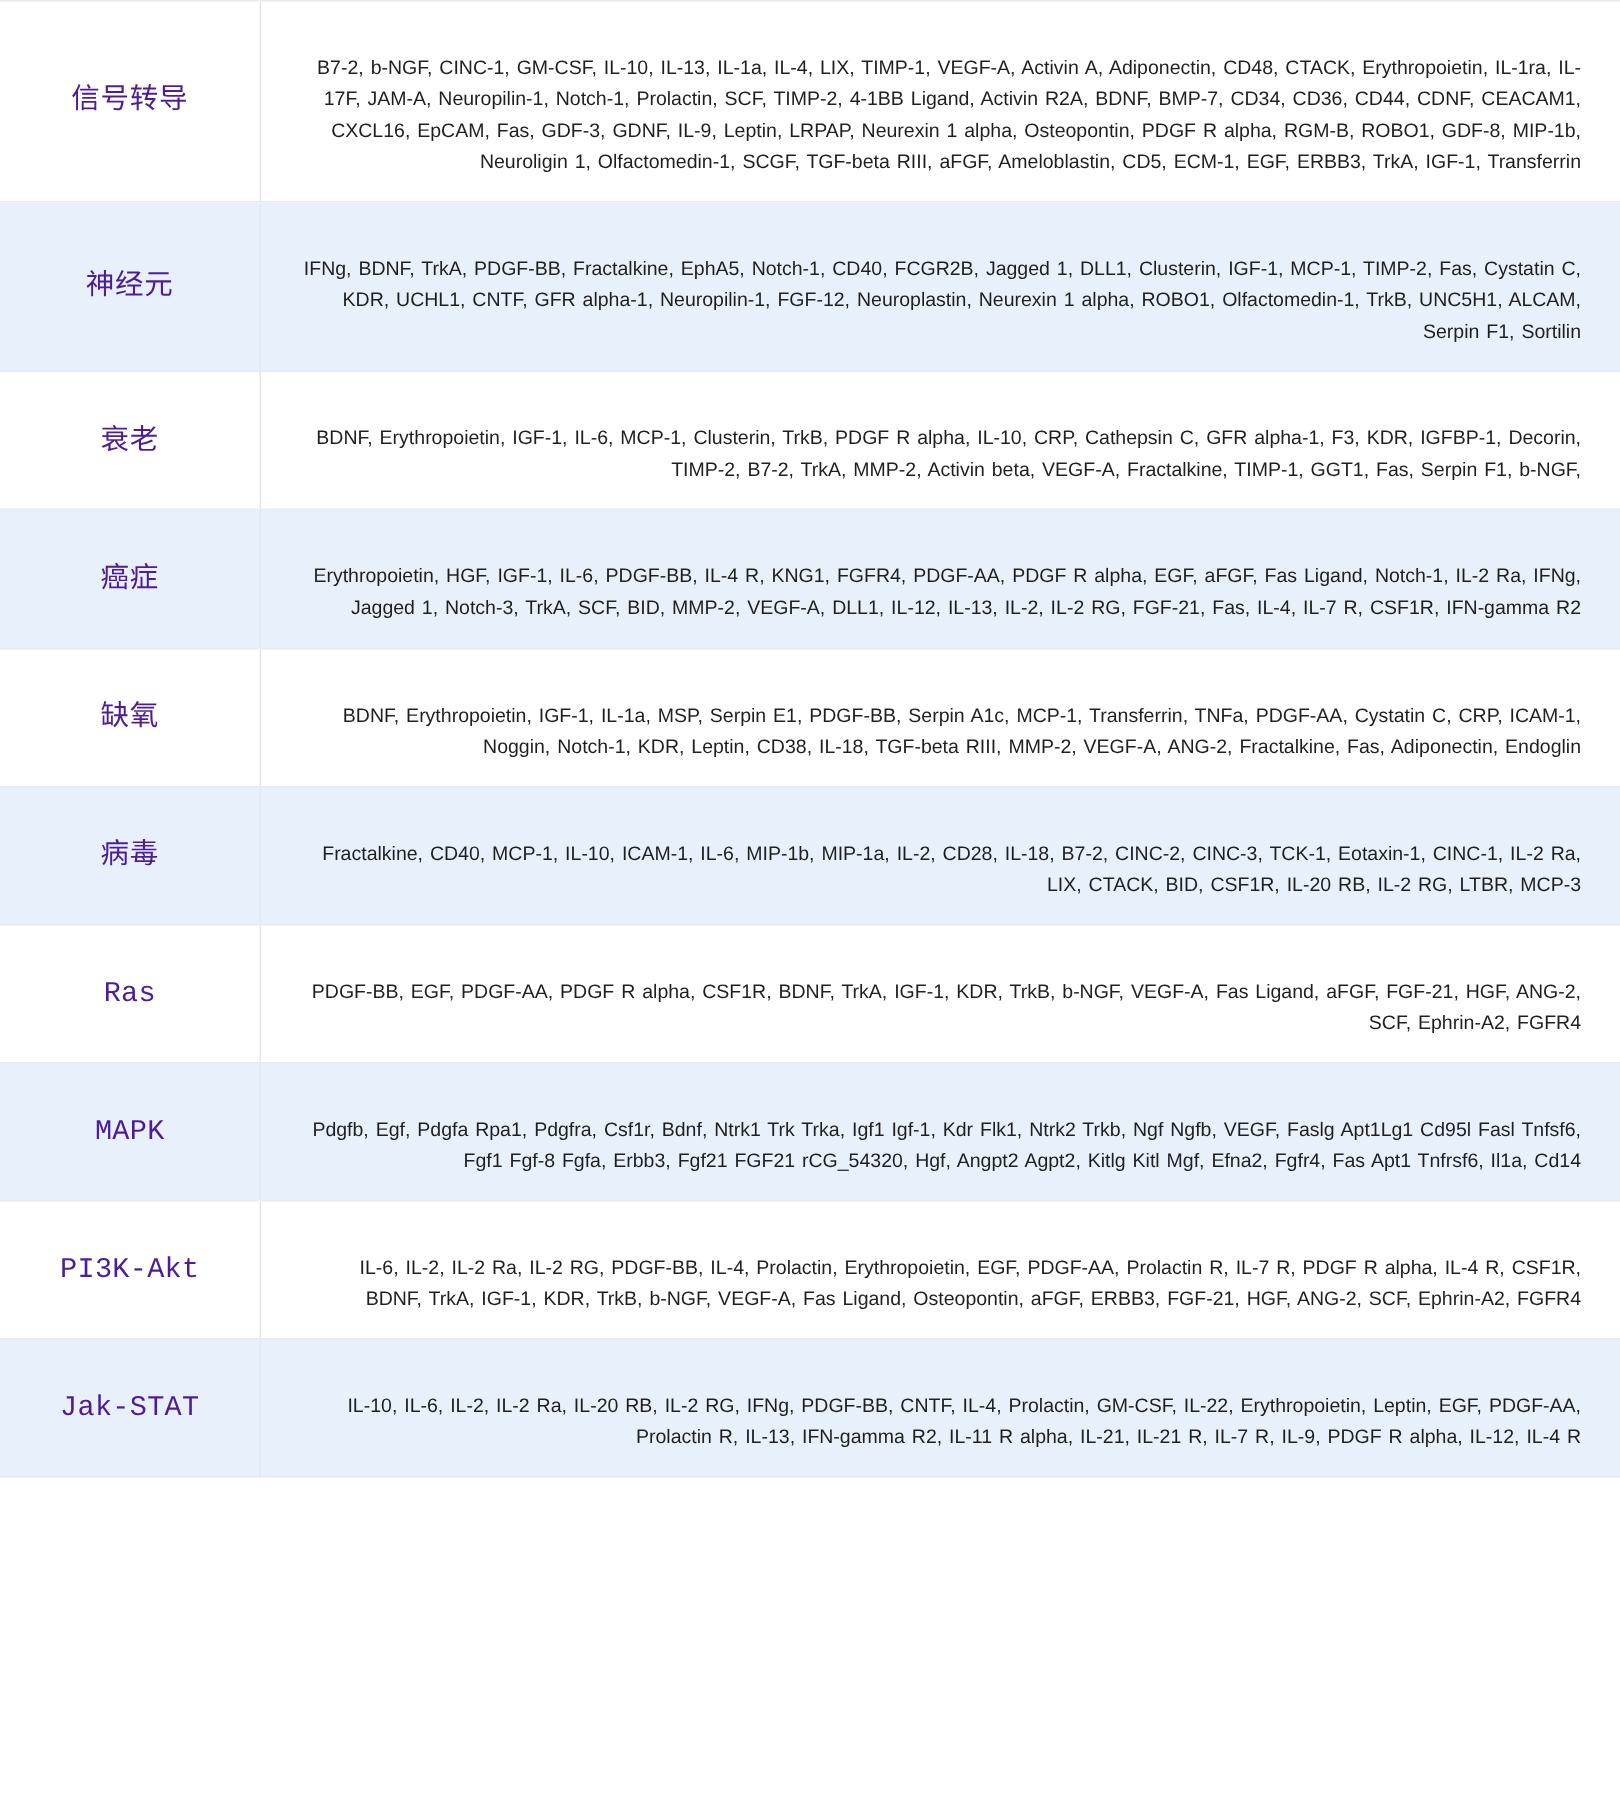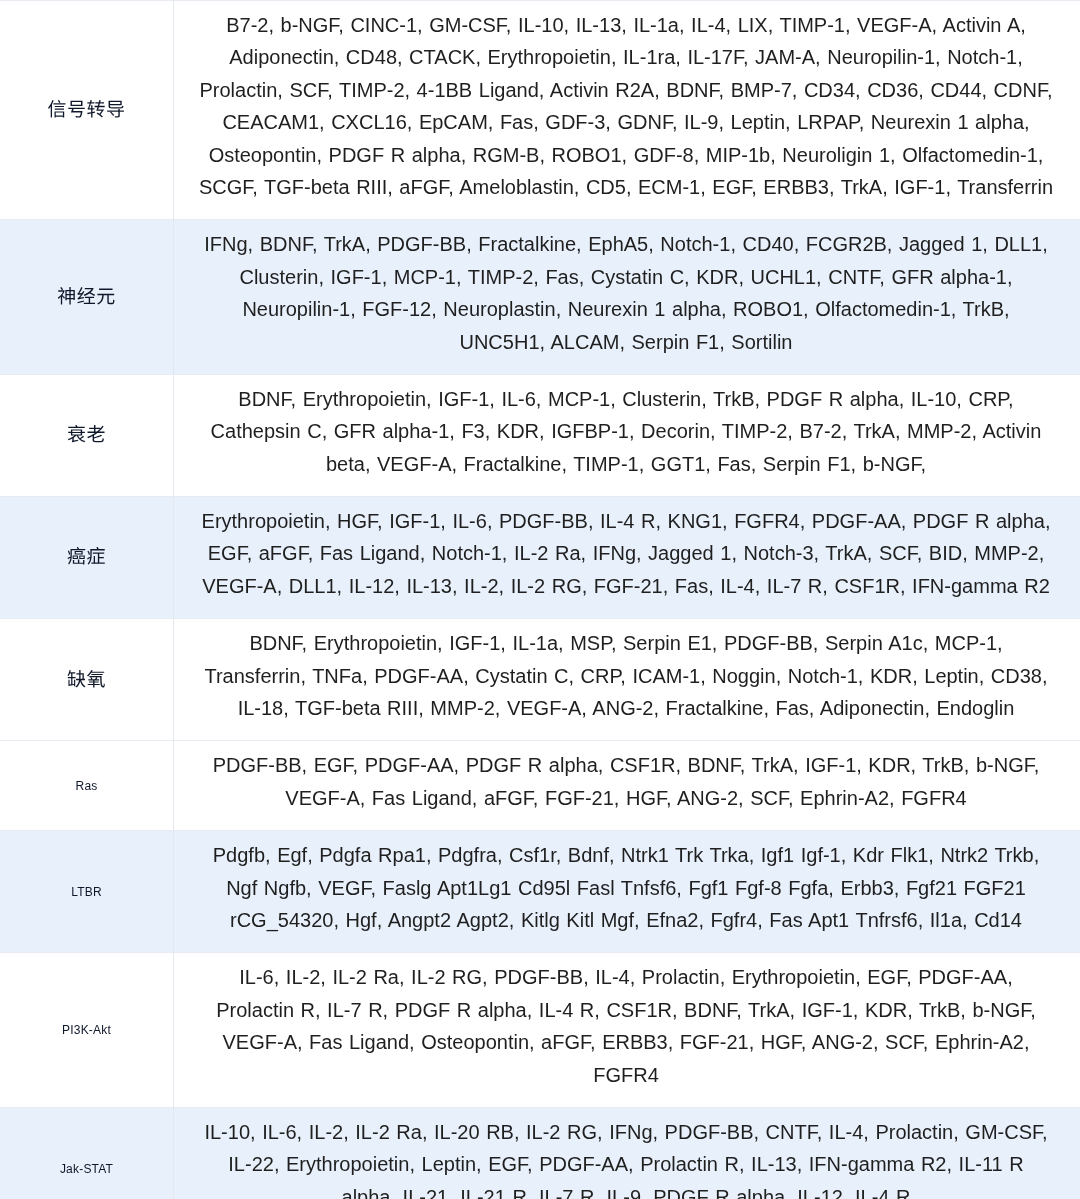--- a/index.html
+++ b/index.html
@@ -34,39 +34,40 @@
 
   table.marker-table tr.row-odd  { background: #ffffff; }
   table.marker-table tr.row-even { background: #e8f0fb; }
 
   td.cat-cell {
     width: 161px;
     border-right: 1px solid #e3e8ef;
     text-align: center;
     vertical-align: middle;
     font-size: 19px;
-    color: #0f172a;
+    color: #4c1d95;
     padding: 10px 6px;
     line-height: 1.5;
     letter-spacing: 0.5px;
   }
 
   td.cat-cell.cat-latin {
-    font-size: 12px;
+    font-size: 19px;
     letter-spacing: 0.2px;
+    font-family: Liberation Mono, monospace;
   }
 
   td.list-cell {
-    padding: 8px 26px 16px 24px;
+    padding: 33px 26px 16px 24px;
     vertical-align: middle;
-    font-size: 20px;
+    font-size: 13px;
     line-height: 1.62;
     color: #1f1f1f;
     word-spacing: 1px;
-    text-align: center;
+    text-align: right;
   }
 </style>
 </head>
 <body>
 
 <div class="table-wrap">
   <table class="marker-table">
     <tbody>
 
       <tr class="data-row row-odd">
@@ -87,28 +88,32 @@
       <tr class="data-row row-even">
         <td class="cat-cell">癌症</td>
         <td class="list-cell">Erythropoietin, HGF, IGF-1, IL-6, PDGF-BB, IL-4 R, KNG1, FGFR4, PDGF-AA, PDGF R alpha, EGF, aFGF, Fas Ligand, Notch-1, IL-2 Ra, IFNg, Jagged 1, Notch-3, TrkA, SCF, BID, MMP-2, VEGF-A, DLL1, IL-12, IL-13, IL-2, IL-2 RG, FGF-21, Fas, IL-4, IL-7 R, CSF1R, IFN-gamma R2</td>
       </tr>
 
       <tr class="data-row row-odd">
         <td class="cat-cell">缺氧</td>
         <td class="list-cell">BDNF, Erythropoietin, IGF-1, IL-1a, MSP, Serpin E1, PDGF-BB, Serpin A1c, MCP-1, Transferrin, TNFa, PDGF-AA, Cystatin C, CRP, ICAM-1, Noggin, Notch-1, KDR, Leptin, CD38, IL-18, TGF-beta RIII, MMP-2, VEGF-A, ANG-2, Fractalkine, Fas, Adiponectin, Endoglin</td>
       </tr>
 
+      <tr class="data-row row-even">
+        <td class="cat-cell">病毒</td>
+        <td class="list-cell">Fractalkine, CD40, MCP-1, IL-10, ICAM-1, IL-6, MIP-1b, MIP-1a, IL-2, CD28, IL-18, B7-2, CINC-2, CINC-3, TCK-1, Eotaxin-1, CINC-1, IL-2 Ra, LIX, CTACK, BID, CSF1R, IL-20 RB, IL-2 RG, LTBR, MCP-3</td>
+      </tr>
 
       <tr class="data-row row-odd">
         <td class="cat-cell cat-latin">Ras</td>
         <td class="list-cell">PDGF-BB, EGF, PDGF-AA, PDGF R alpha, CSF1R, BDNF, TrkA, IGF-1, KDR, TrkB, b-NGF, VEGF-A, Fas Ligand, aFGF, FGF-21, HGF, ANG-2, SCF, Ephrin-A2, FGFR4</td>
       </tr>
 
       <tr class="data-row row-even">
-        <td class="cat-cell cat-latin">LTBR</td>
+        <td class="cat-cell cat-latin">MAPK</td>
         <td class="list-cell">Pdgfb, Egf, Pdgfa Rpa1, Pdgfra, Csf1r, Bdnf, Ntrk1 Trk Trka, Igf1 Igf-1, Kdr Flk1, Ntrk2 Trkb, Ngf Ngfb, VEGF, Faslg Apt1Lg1 Cd95l Fasl Tnfsf6, Fgf1 Fgf-8 Fgfa, Erbb3, Fgf21 FGF21 rCG_54320, Hgf, Angpt2 Agpt2, Kitlg Kitl Mgf, Efna2, Fgfr4, Fas Apt1 Tnfrsf6, Il1a, Cd14</td>
       </tr>
 
       <tr class="data-row row-odd">
         <td class="cat-cell cat-latin">PI3K-Akt</td>
         <td class="list-cell">IL-6, IL-2, IL-2 Ra, IL-2 RG, PDGF-BB, IL-4, Prolactin, Erythropoietin, EGF, PDGF-AA, Prolactin R, IL-7 R, PDGF R alpha, IL-4 R, CSF1R, BDNF, TrkA, IGF-1, KDR, TrkB, b-NGF, VEGF-A, Fas Ligand, Osteopontin, aFGF, ERBB3, FGF-21, HGF, ANG-2, SCF, Ephrin-A2, FGFR4</td>
       </tr>
 
       <tr class="data-row row-even">
         <td class="cat-cell cat-latin">Jak-STAT</td>

